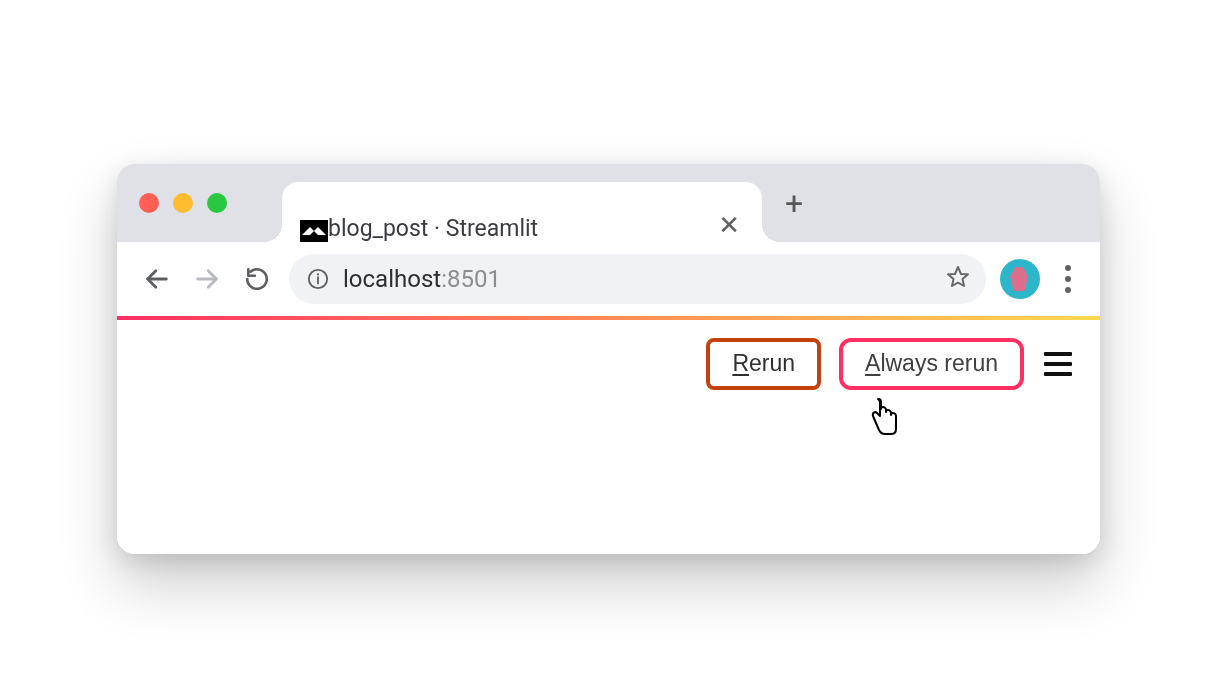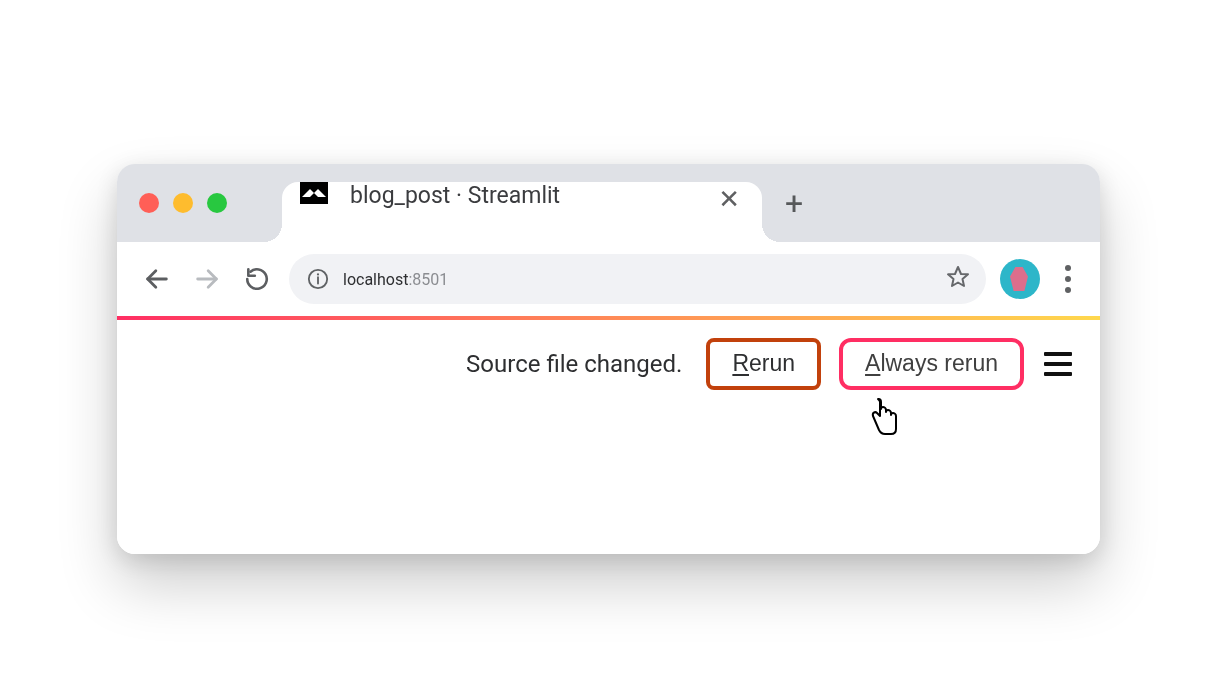--- a/index.html
+++ b/index.html
@@ -36,23 +36,23 @@
     .tab {
       position: absolute;
       left: 165px;
       bottom: 0;
       height: 60px;
       width: 480px;
       background: #ffffff;
       border-top-left-radius: 16px;
       border-top-right-radius: 16px;
       display: flex;
-      align-items: flex-start;
+      align-items: flex-end;
       padding: 0 18px 0 18px;
-      gap: 22px;
+      gap: 0;
     }
     .tab::before, .tab::after {
       content: "";
       position: absolute;
       bottom: 0;
       width: 18px; height: 18px;
       background: radial-gradient(circle at 18px 0, transparent 18px, #ffffff 18px);
     }
     .tab::before { left: -18px; transform: scaleX(-1); }
     .tab::after  { right: -18px; }
@@ -90,21 +90,21 @@
       flex: 1;
       height: 50px;
       background: #f1f2f5;
       border-radius: 25px;
       display: flex;
       align-items: center;
       padding: 0 16px 0 18px;
       gap: 14px;
     }
     .addr-info { color: #5f6265; display:flex; align-items:center; }
-    .addr-text { font-size: 16px; color: #2e2f31; flex: 1; }
+    .addr-text { font-size: 24px; color: #2e2f31; flex: 1; }
     .addr-text .port { color: #8b8d91; }
     .addr-star { color: #66686b; }
     .avatar {
       width: 40px; height: 40px; border-radius: 50%;
       background: #2db6c9;
       position: relative; overflow: hidden;
     }
     .avatar::after{
       content:"";
       position:absolute; left:10px; top:8px; width:18px; height:24px;
@@ -223,21 +223,20 @@
       <div class="kebab">
           <span></span>
           <span></span>
           <span></span>
         </div>
     </div>
 
     <div class="content">
       <div class="gradient-bar"></div>
       <div class="ribbon">
-        <span class="ribbon-msg">Source file changed.</span>
         <button class="btn"><span class="ul">R</span>erun</button>
         <button class="btn primary"><span class="ul">A</span>lways rerun</button>
         <div class="hamburger">
             <span></span>
             <span></span>
             <span></span>
           </div>
       </div>
     </div>
 

